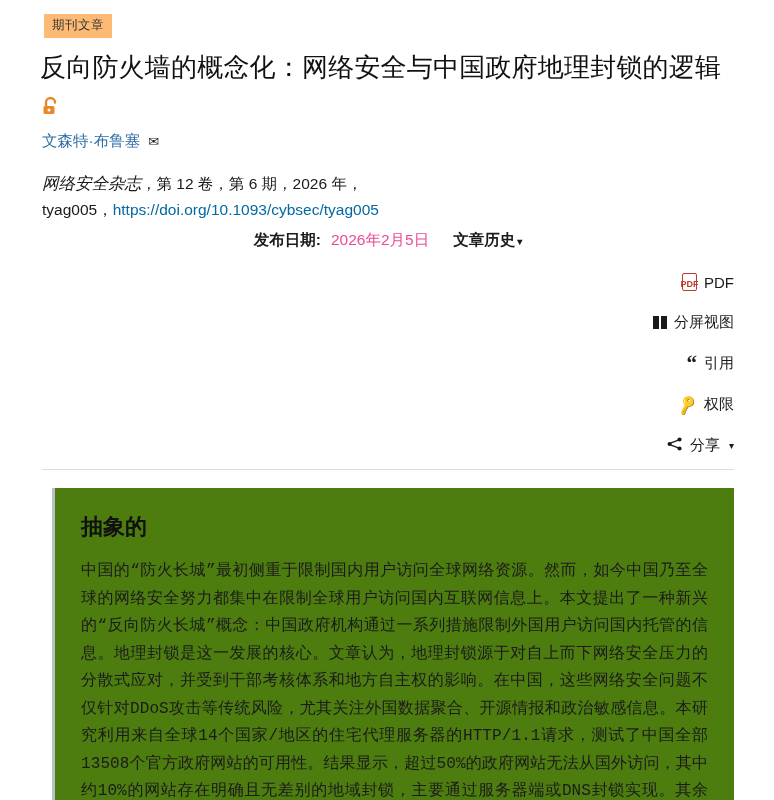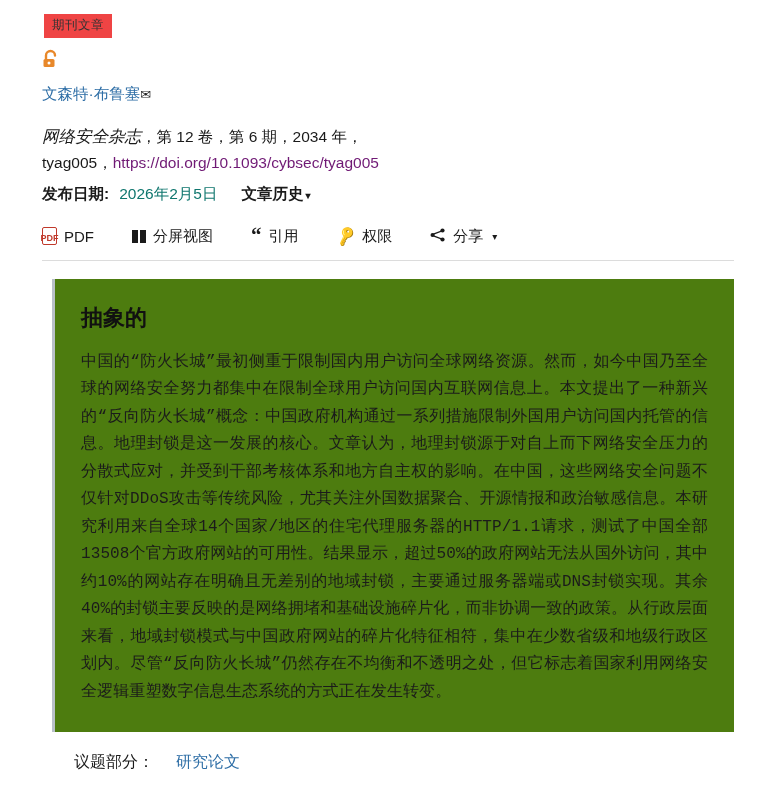--- a/index.html
+++ b/index.html
@@ -13,21 +13,21 @@
   }
   .page {
     width: 774px;
     padding: 14px 40px 0 40px;
     position: relative;
   }
 
   
   .badge {
     display: inline-block;
-    background: #ef4444;
+    background: #fdba74;
     color: #333;
     font-size: 12.5px;
     padding: 3px 8px 4px 8px;
     margin-left: 4px;
     letter-spacing: .5px;
   }
 
   
   .title {
     font-family: "Liberation Serif", serif;
@@ -41,20 +41,21 @@
 
   
   .oa-row { margin: 10px 0 0 2px; height: 26px; }
   .oa-icon { display: block; }
 
   
   .authors-row {
     margin: 10px 0 0 2px;
     display: flex;
     align-items: center;
+    gap: 8px;
     font-size: 15.5px;
   }
   .author-link {
     color: #2e6ea6;
     text-decoration: none;
     font-family: "Liberation Sans", sans-serif;
   }
   .mail-icon { color: #222; font-size: 13px; line-height: 1; }
 
   
@@ -64,51 +65,53 @@
     line-height: 1.65;
     color: #1a1a1a;
   }
   .cite .journal {
     font-family: "Liberation Serif", serif;
     font-style: italic;
     font-size: 16.5px;
     text-align: right;
   }
   .cite .doi {
-    color: #701a75;
+    color: #0369a1;
     text-decoration: none;
     font-family: "Liberation Sans", sans-serif;
     margin-top: 16px;
   }
 
   .pubdate-row {
     margin: 8px 0 0 2px;
     font-size: 15.5px;
     display: flex;
     align-items: baseline;
     gap: 10px;
     flex-wrap: wrap;
+    justify-content: center;
   }
   .pubdate-label { font-weight: 700; }
-  .pubdate-value { color: #0f766e; }
+  .pubdate-value { color: #ec4899; }
   .history {
     font-weight: 700;
     margin-left: 14px;
     cursor: pointer;
   }
   .caret { font-size: 10px; margin-left: 2px; }
 
   
   .toolbar {
     margin: 22px 0 0 2px;
     display: flex;
-    align-items: center;
-    gap: 38px;
+    align-items: flex-end;
+    gap: 22px;
     padding-bottom: 14px;
     border-bottom: 1px solid #dcdcdc;
+    flex-direction: column;
   }
   .tool {
     display: flex;
     align-items: center;
     gap: 7px;
     font-size: 15px;
     color: #1a1a1a;
     cursor: pointer;
     white-space: nowrap;
   }
@@ -179,38 +182,39 @@
   .subject .key { font-weight: 400; color: #1b1b1b; }
   .subject .val { color: #2e6ea6; text-decoration: none; }
 </style>
 </head>
 <body>
 
 <div class="page">
 
   <span class="badge">期刊文章</span>
 
+  <h1 class="title">反向防火墙的概念化：网络安全与中国政府地理封锁的逻辑</h1>
 
   <div class="oa-row">
     <span class="oa-icon">
       <svg width="18" height="24" viewBox="0 0 18 24" aria-hidden="true">
         <path d="M4 11 V7.5 a4.5 4.5 0 0 1 9 0" fill="none" stroke="#e8882a" stroke-width="2.4" stroke-linecap="round"></path>
         <rect x="1.5" y="11" width="11" height="8" rx="1.6" fill="#e8882a"></rect>
         <circle cx="7" cy="15" r="1.5" fill="#ffffff"></circle>
       </svg>
     </span>
   </div>
 
   <div class="authors-row">
     <a class="author-link" href="#">文森特·布鲁塞</a>
     <span class="mail-icon">✉</span>
   </div>
 
   <div class="cite">
-    <span class="journal">网络安全杂志</span><span>，</span><span>第 12 卷</span><span>，</span><span>第 6 期</span><span>，</span><span>2034 年</span><span>，</span><br>
+    <span class="journal">网络安全杂志</span><span>，</span><span>第 12 卷</span><span>，</span><span>第 6 期</span><span>，</span><span>2026 年</span><span>，</span><br>
     <span>tyag005</span><span>，</span><a class="doi" href="#">https://doi.org/10.1093/cybsec/tyag005</a>
   </div>
 
   <div class="pubdate-row">
     <span class="pubdate-label">发布日期:</span>
     <span class="pubdate-value">2026年2月5日</span>
     <span class="history"><span>文章历史</span><span class="caret">▾</span></span>
   </div>
 
   <div class="toolbar">

